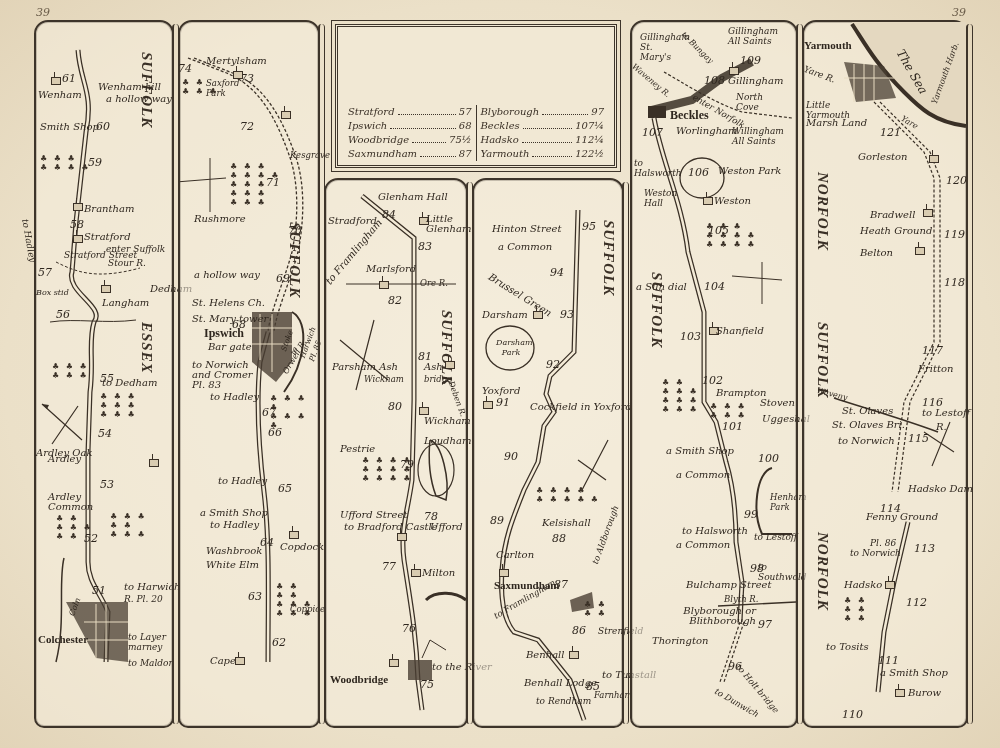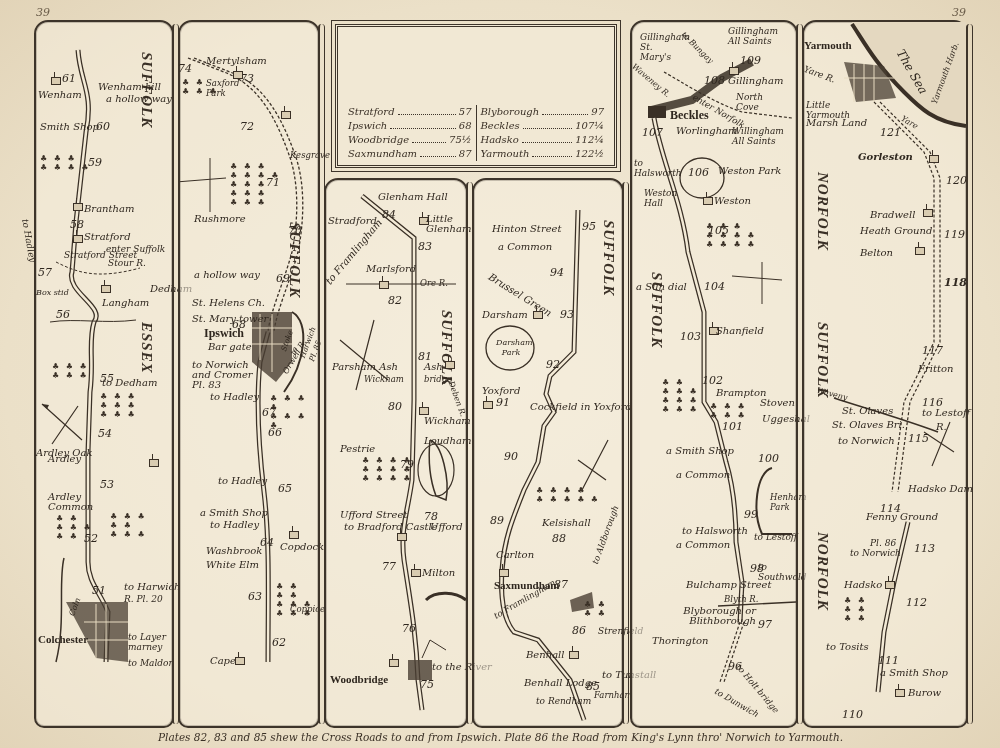--- a/index.html
+++ b/index.html
@@ -402,38 +402,38 @@
       <path d="M30 376 C60 386,90 394,134 410" fill="none" stroke="#3a3026" stroke-width="1.5"></path>
       <path d="M120 410 L150 430 M146 400 L128 444" stroke="#3a3026" stroke-width="1.1"></path>
     </svg>
     <div class="county" style="left:10px;top:150px;">NORFOLK</div>
     <div class="county" style="left:10px;top:300px;">SUFFOLK</div>
     <div class="county" style="left:10px;top:510px;">NORFOLK</div>
 
     <span class="mile" style="left:76px;top:104px;">121</span>
     <span class="mile" style="left:142px;top:152px;">120</span>
     <span class="mile" style="left:140px;top:206px;">119</span>
-    <span class="mile" style="left:140px;top:254px;font-weight:bold;">118</span>
+    <span class="mile" style="left:140px;top:254px;">118</span>
     <span class="mile" style="left:118px;top:322px;">117</span>
     <span class="mile" style="left:118px;top:374px;">116</span>
     <span class="mile" style="left:104px;top:410px;">115</span>
     <span class="mile" style="left:76px;top:480px;">114</span>
     <span class="mile" style="left:110px;top:520px;">113</span>
     <span class="mile" style="left:102px;top:574px;">112</span>
     <span class="mile" style="left:74px;top:632px;">111</span>
     <span class="mile" style="left:38px;top:686px;">110</span>
 
     <span class="lbl up" style="left:0px;top:18px;">Yarmouth</span>
     <span class="lbl" style="left:100px;top:26px;font-size:12px;transform:rotate(60deg);transform-origin:left top;">The Sea</span>
     <span class="lbl" style="left:2px;top:42px;font-size:9px;transform:rotate(20deg);transform-origin:left top;">Yare R.</span>
     <span class="lbl" style="left:2px;top:78px;width:40px;white-space:normal;font-size:9px;">Little Yarmouth</span>
     <span class="lbl" style="left:126px;top:80px;font-size:8px;transform:rotate(-70deg);transform-origin:left top;">Yarmouth Harb.</span>
     <span class="lbl" style="left:100px;top:92px;font-size:8px;transform:rotate(30deg);transform-origin:left top;">Yare</span>
     <span class="lbl" style="left:2px;top:96px;">Marsh Land</span>
-    <span class="lbl" style="left:54px;top:130px;font-weight:bold;">Gorleston</span>
+    <span class="lbl" style="left:54px;top:130px;">Gorleston</span>
     <span class="church" style="left:124px;top:128px;"></span>
     <span class="lbl" style="left:66px;top:188px;">Bradwell</span>
     <span class="church" style="left:118px;top:182px;"></span>
     <span class="lbl" style="left:56px;top:204px;">Heath Ground</span>
     <span class="lbl" style="left:56px;top:226px;">Belton</span>
     <span class="church" style="left:110px;top:220px;"></span>
     <span class="lbl" style="left:114px;top:342px;">Fritton</span>
     <span class="lbl" style="left:14px;top:364px;font-size:8px;transform:rotate(14deg);transform-origin:left top;">Waveny</span>
     <span class="lbl" style="left:38px;top:384px;">St. Olaves</span>
     <span class="lbl" style="left:28px;top:398px;">St. Olaves Bri.</span>
@@ -446,14 +446,13 @@
     <span class="lbl" style="left:46px;top:526px;font-size:9px;">to Norwich</span>
     <span class="lbl" style="left:40px;top:558px;">Hadsko</span>
     <span class="church" style="left:80px;top:554px;"></span>
     <span class="trees" style="left:40px;top:574px;">♣ ♣<br>♣ ♣<br>♣ ♣</span>
     <span class="lbl" style="left:22px;top:620px;">to Tosits</span>
     <span class="lbl" style="left:76px;top:646px;">a Smith Shop</span>
     <span class="church" style="left:90px;top:662px;"></span>
     <span class="lbl" style="left:104px;top:666px;">Burow</span>
   </div>
 
-  <div class="footer">Plates 82, 83 and 85 shew the Cross Roads to and from Ipswich. Plate 86 the Road from King's Lynn thro' Norwich to Yarmouth.</div>
 </div>
 
 </body></html>

